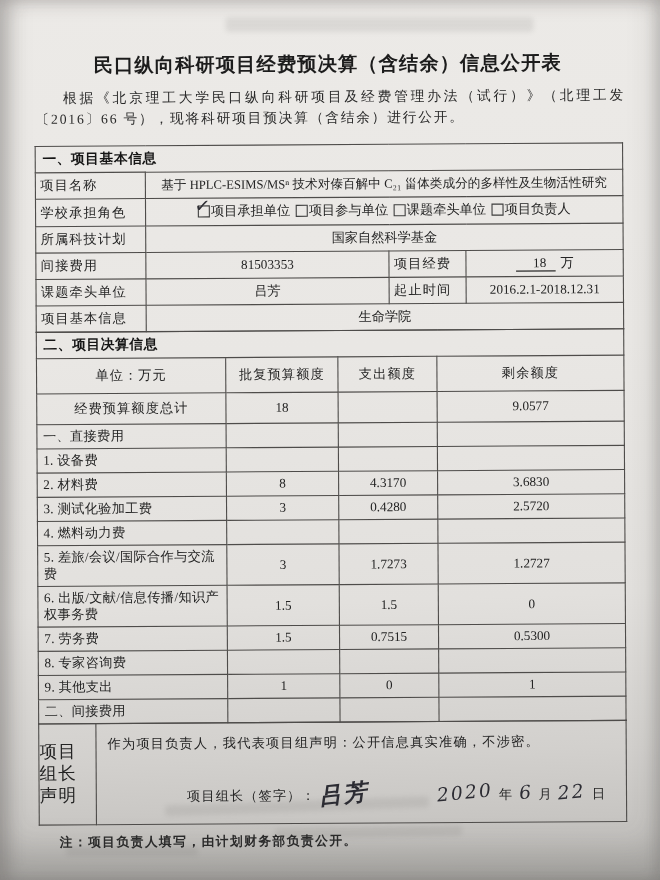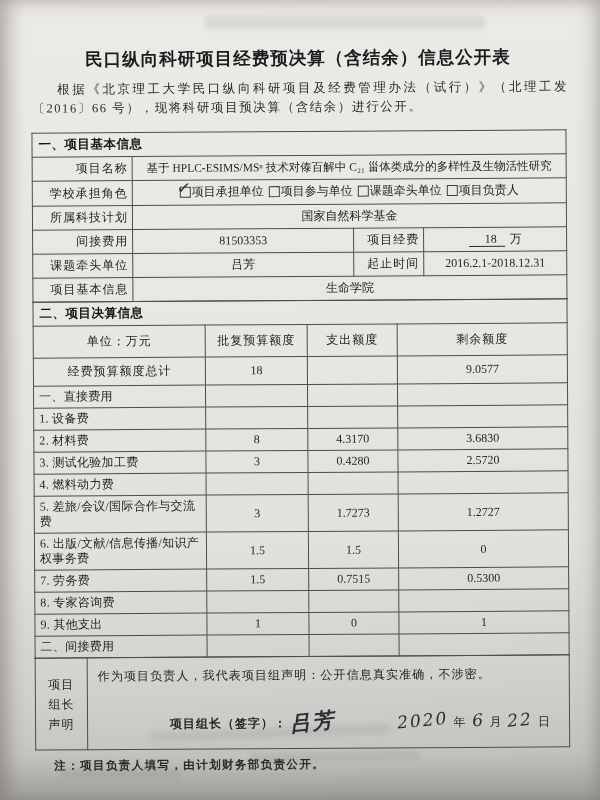--- a/index.html
+++ b/index.html
@@ -43,21 +43,21 @@
   .tablewrap{margin:15px 33px 0 33px;width:534px;}
   table{border-collapse:collapse;width:534px;table-layout:fixed;}
   table + table{margin-top:-1px;}
   td{border:1px solid #4e4c4a;font-size:12px;color:#242424;
      padding:3px 4px;vertical-align:middle;overflow:hidden;}
   td.sec{
     font-family:"Liberation Sans","DejaVu Sans",sans-serif;
     font-weight:bold;font-size:12.5px;color:#151515;
     padding:3px 6px;letter-spacing:.5px;
   }
-  td.lbl{text-align:right;letter-spacing:1px;}
+  td.lbl{text-align:left;letter-spacing:1px;}
   td.val{text-align:center;}
   td.name{font-size:11.5px;letter-spacing:0;white-space:nowrap;text-align:center;padding:4px 2px;}
   .uline{border-bottom:1px solid #2c2c2c;padding:0 8px 0 16px;margin-right:5px;}
 
   
   .roles{text-align:center;white-space:nowrap;}
   .role{display:inline-flex;align-items:center;margin:0 1px;}
   .cbwrap{position:relative;display:inline-block;width:11px;height:11px;margin-right:1px;}
   .cb{position:absolute;left:0;top:0;width:9px;height:9px;border:1px solid #3d3d3d;background:transparent;}
   .check{
@@ -67,28 +67,28 @@
   }
   
   .budget td{height:14px;}
   .budget td.hdr{text-align:center;letter-spacing:1px;padding:7px 2px;}
   .budget td.num{text-align:center;letter-spacing:0;}
   .budget td.rowlbl{text-align:left;padding-left:5px;letter-spacing:.3px;line-height:15px;}
   .budget td.totallbl{text-align:center;letter-spacing:1px;padding:5px 2px;}
 
   
   .decl td{padding:0;}
-  .dlbl{width:52px;text-align:center;letter-spacing:1px;line-height:20px;font-size:12px;}
+  .dlbl{width:52px;text-align:left;letter-spacing:1px;line-height:20px;font-size:16px;}
   .dval{padding:8px 8px 10px 10px !important;}
   .statement{margin:2px 0 0 0;font-size:12px;letter-spacing:1.1px;color:#242424;}
   .sigline{
     display:flex;align-items:baseline;justify-content:space-between;
     margin:22px 4px 4px 72px;font-size:12px;
   }
-  .siglabel{letter-spacing:1px;font-weight:bold;}
+  .siglabel{letter-spacing:1px;}
   .hwname{
     display:inline-block;font-size:21px;font-style:italic;color:#2c2c33;
     transform:rotate(-6deg) translateY(2px);letter-spacing:2px;margin-left:2px;
     font-family:"DejaVu Serif",serif;font-weight:bold;
   }
   .dateline{display:flex;align-items:baseline;gap:5px;padding-right:6px;}
   .hwnum{font-size:17px;font-style:italic;color:#2c2c33;transform:rotate(-5deg);display:inline-block;
          font-family:"DejaVu Serif",serif;letter-spacing:2px;}
   .unit{font-size:12px;letter-spacing:1px;}
 

